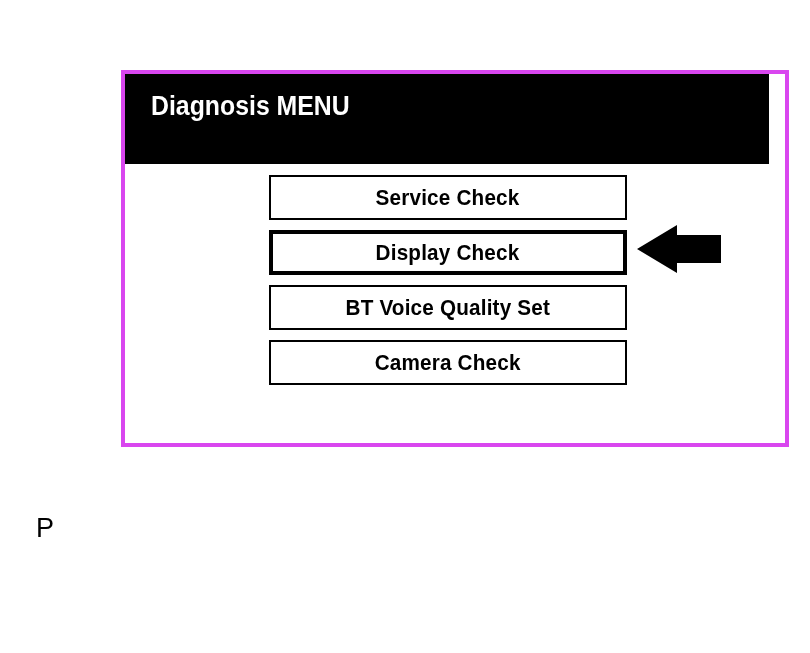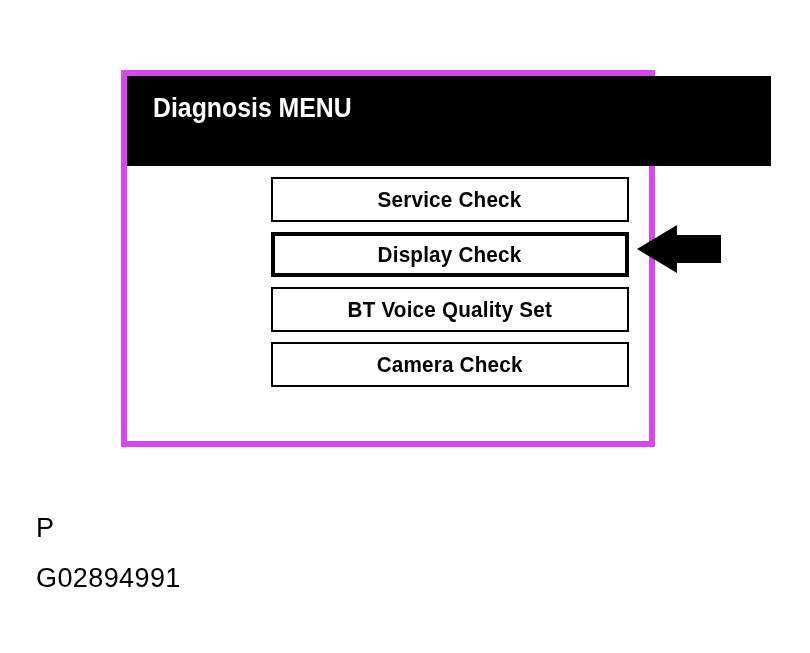--- a/index.html
+++ b/index.html
@@ -16,24 +16,24 @@
     font-family: "Liberation Sans", "DejaVu Sans", sans-serif;
     color: #000000;
     -webkit-font-smoothing: none;
   }
 
   
   #figure-panel {
     position: absolute;
     left: 121px;
     top: 70px;
-    width: 534px;
+    width: 668px;
     height: 377px;
     box-sizing: border-box;
-    border: 6px solid #d946ef;
+    border: 4px solid #d946ef;
     background: #ffffff;
   }
 
   
   #title-bar {
     position: absolute;
     left: 0px;
     top: 0px;
     width: 644px;
     height: 90px;
@@ -144,14 +144,13 @@
 
   </div>
 </div>
 
 <svg id="pointer-arrow" viewBox="0 0 84 48" aria-hidden="true">
   <polygon points="0,24 40,0 40,10 84,10 84,38 40,38 40,48" fill="#000000"></polygon>
 </svg>
 
 <div id="caption">
   <span id="caption-line-p">P</span>
-  <span id="caption-line-code">G02894991</span>
 </div>
 
 </body></html>

